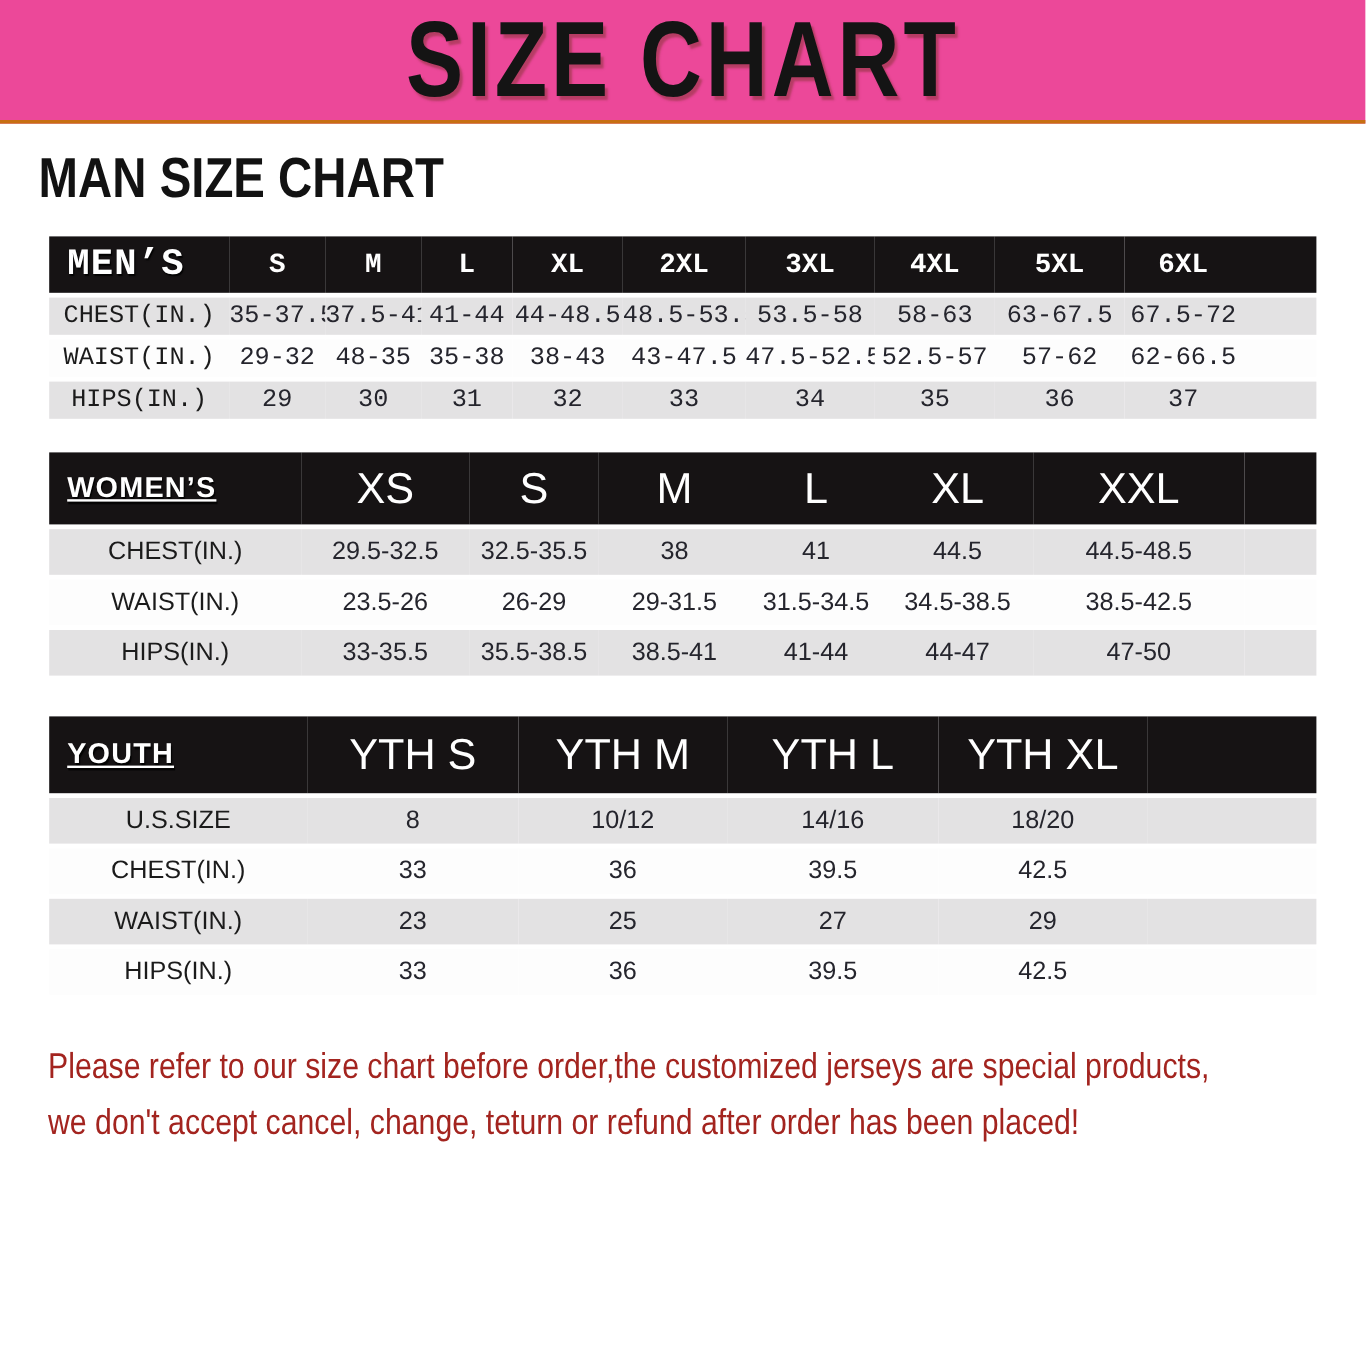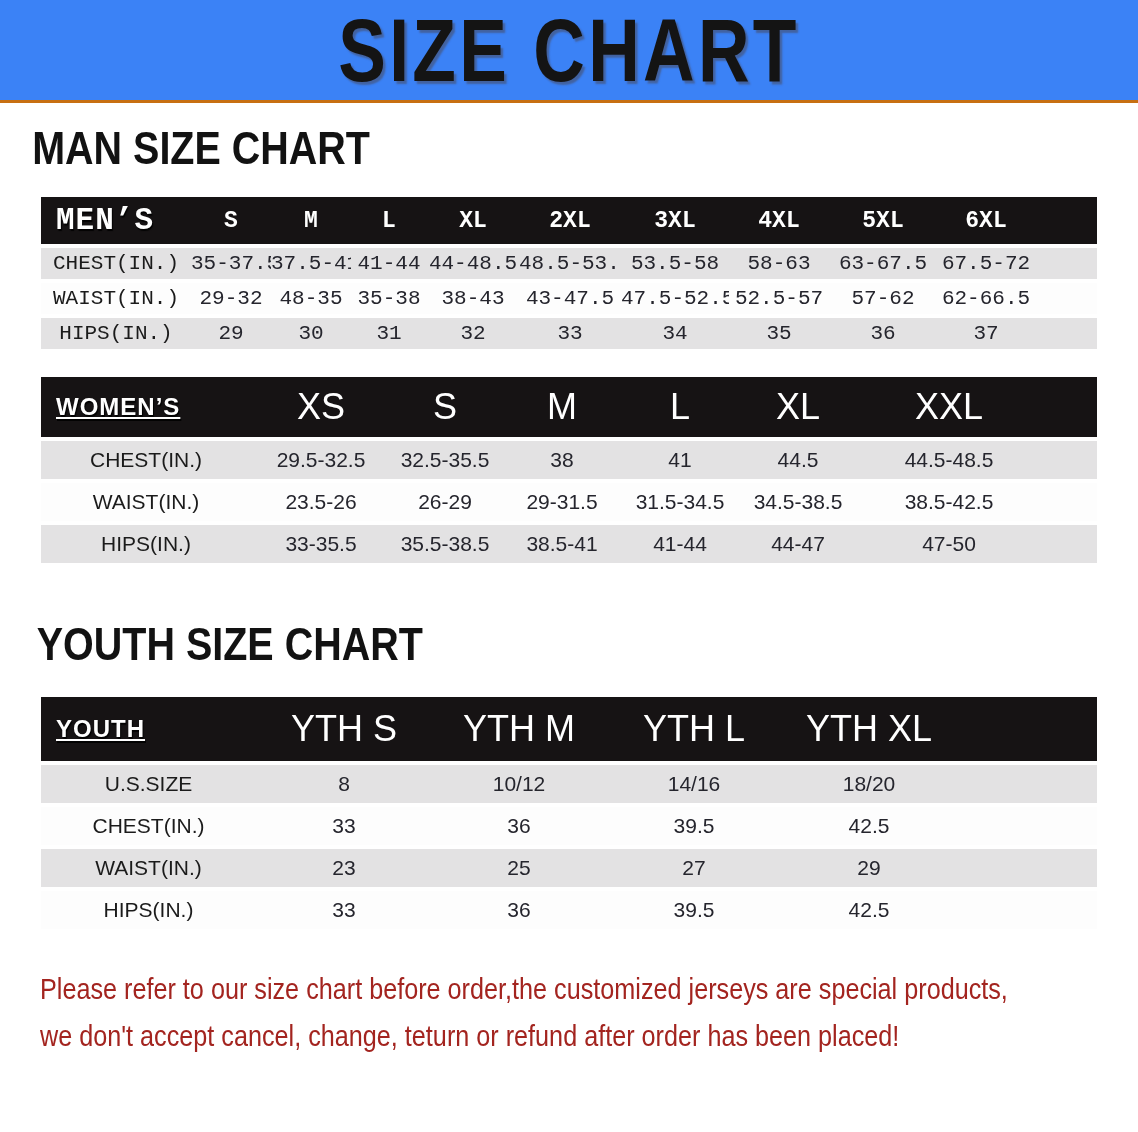--- a/index.html
+++ b/index.html
@@ -5,21 +5,21 @@
   * { margin: 0; padding: 0; box-sizing: border-box; }
   html, body {
     width: 1138px; height: 1132px;
     background: #ffffff;
     overflow: hidden;
     font-family: "Liberation Sans", sans-serif;
   }
   
   .banner {
     width: 100%; height: 103px;
-    background: #3b82f6;
+    background: #ec4899;
     border-bottom: 3px solid #c76f12;
     display: flex; align-items: center; justify-content: center;
   }
   .banner-text {
     display: inline-block;
     font-size: 86px; font-weight: bold; color: #141414;
     letter-spacing: 4px; line-height: 1;
     transform: scale(0.83, 1.04);
     text-shadow: 3px 3px 2px rgba(80,40,0,0.35);
     white-space: nowrap;
@@ -222,23 +222,20 @@
             <td>44-47</td>
             <td>47-50</td>
             <td class="spacer"></td>
           </tr>
         </tbody>
       </table>
     </div>
 </div>
 
 <div id="sec2" class="chart-section">
-  <div class="section-heading">
-    <span>YOUTH SIZE CHART</span>
-  </div>
   <div class="table-host">
       <table class="size-table t-2">
         <colgroup>
           <col style="width: 215px;">
           <col style="width: 176px;">
           <col style="width: 174px;">
           <col style="width: 176px;">
           <col style="width: 174px;">
           <col style="width: 141px;">
         </colgroup>

